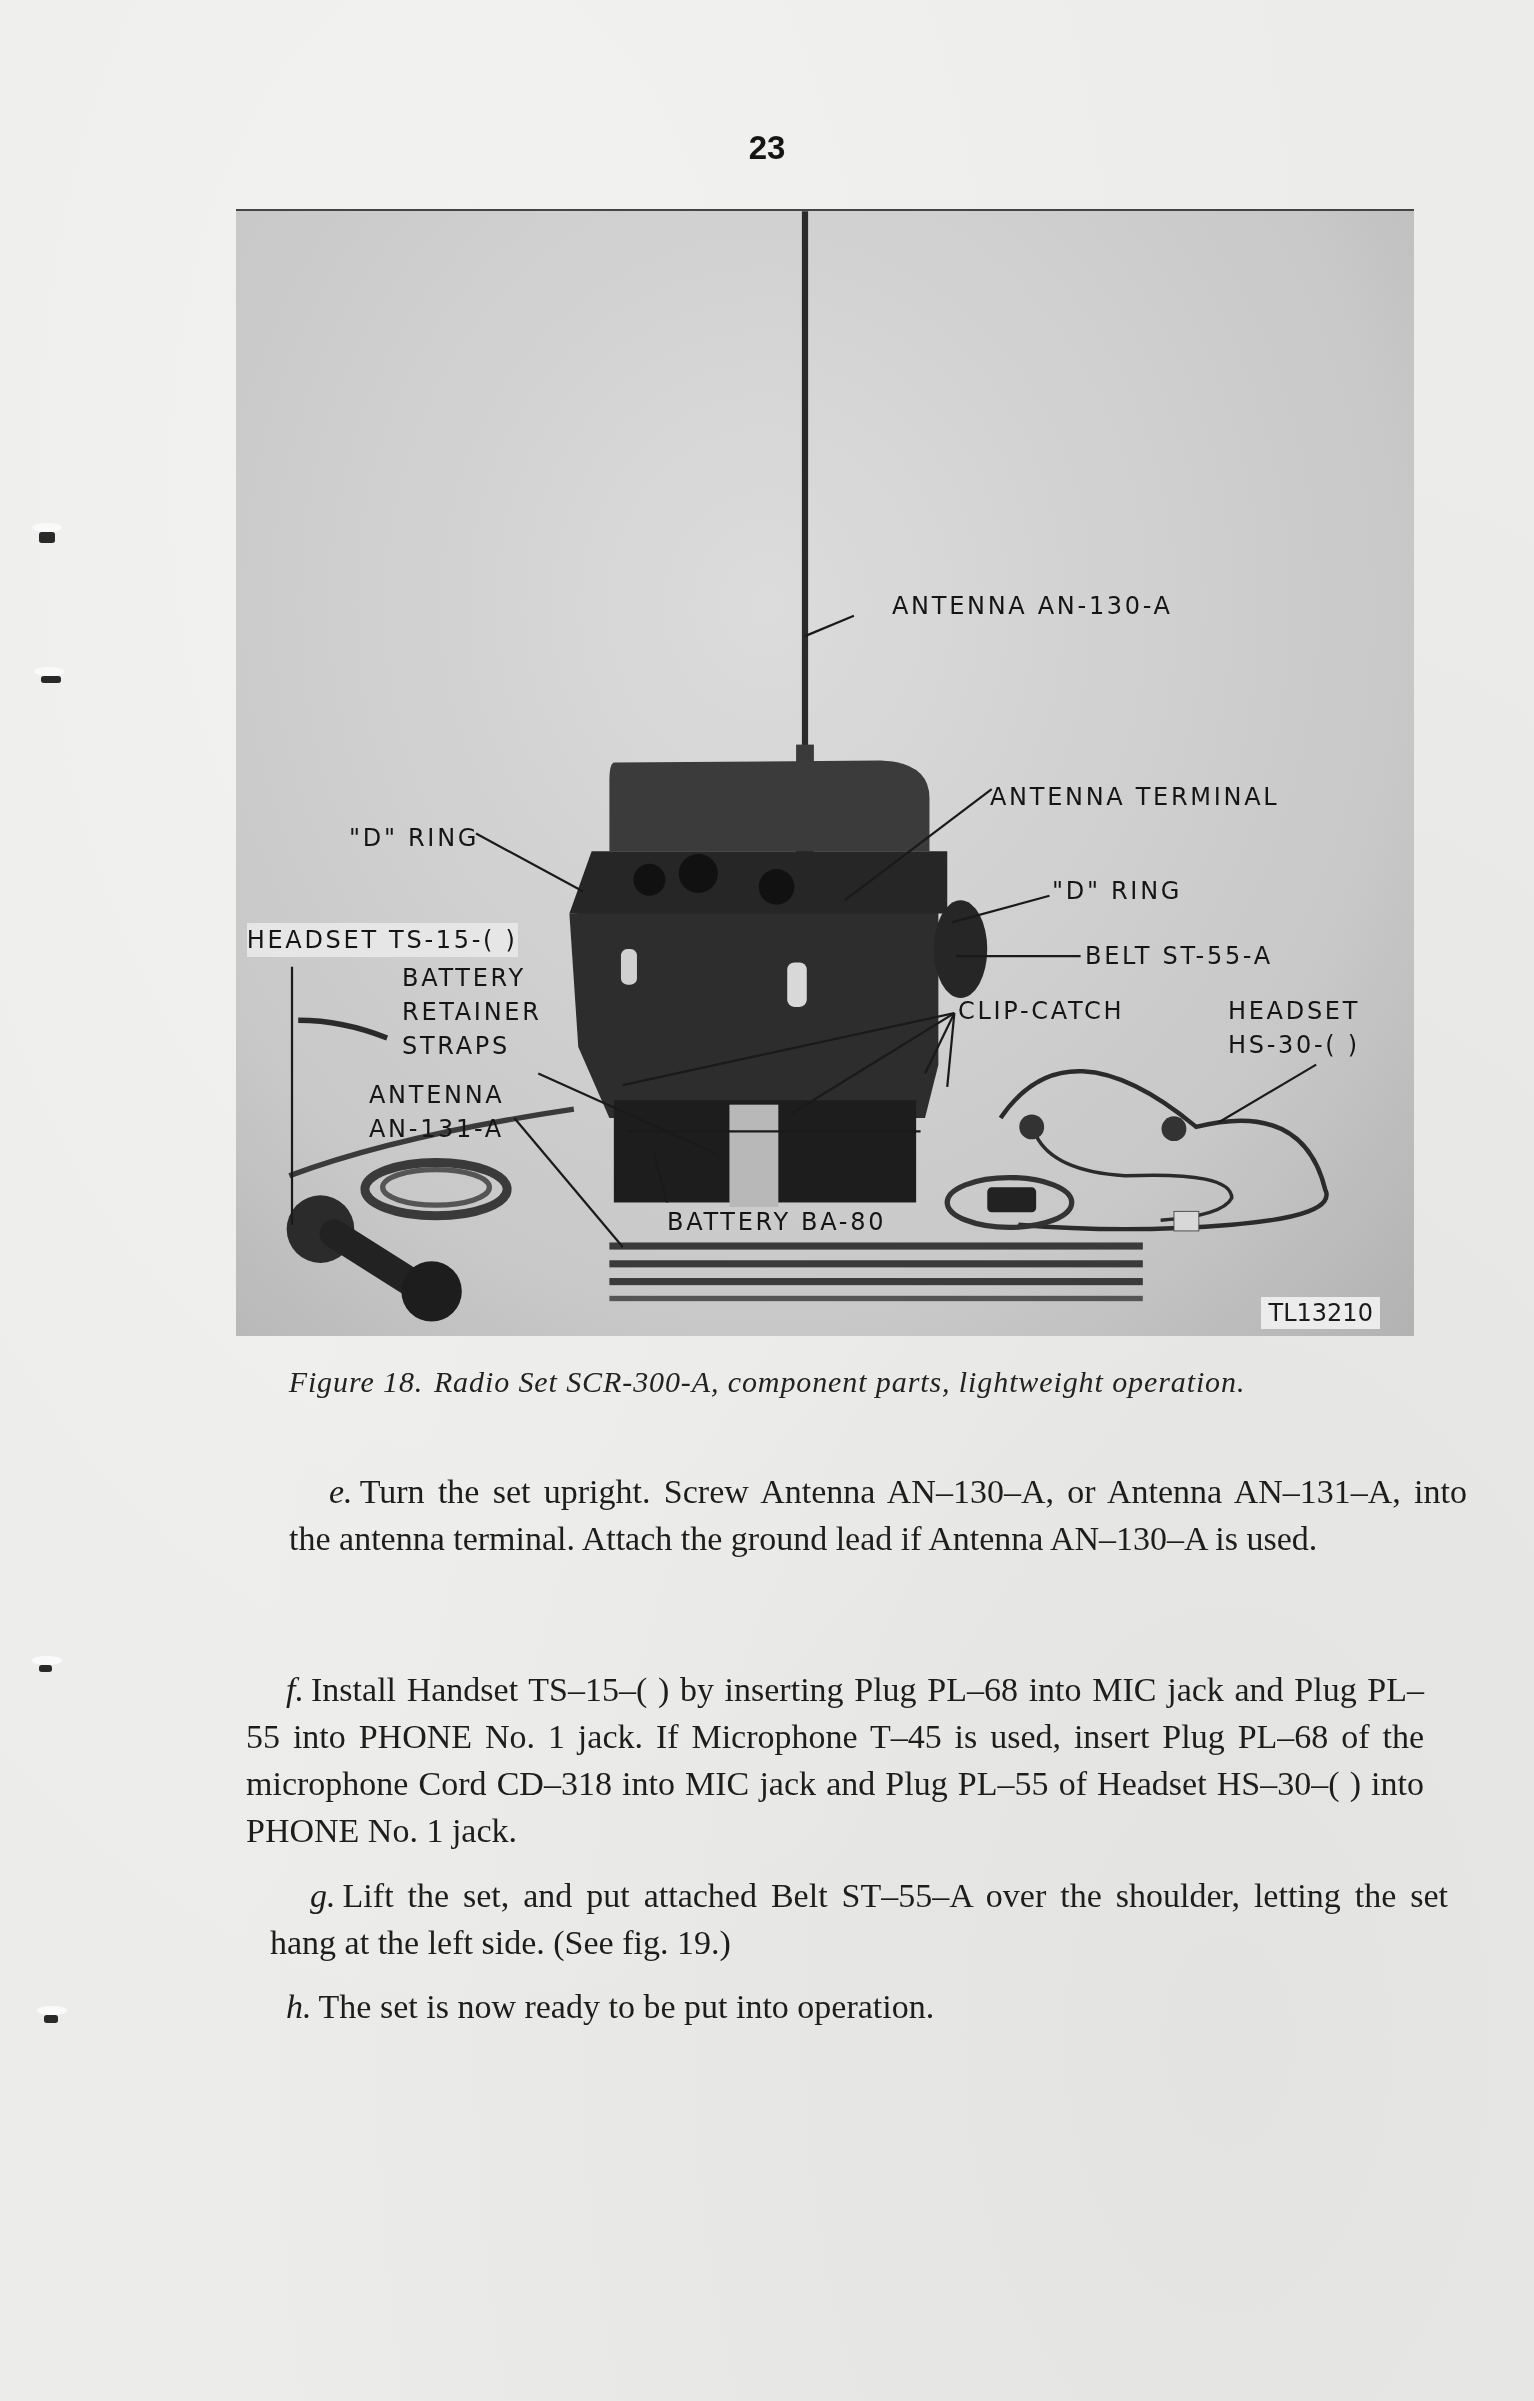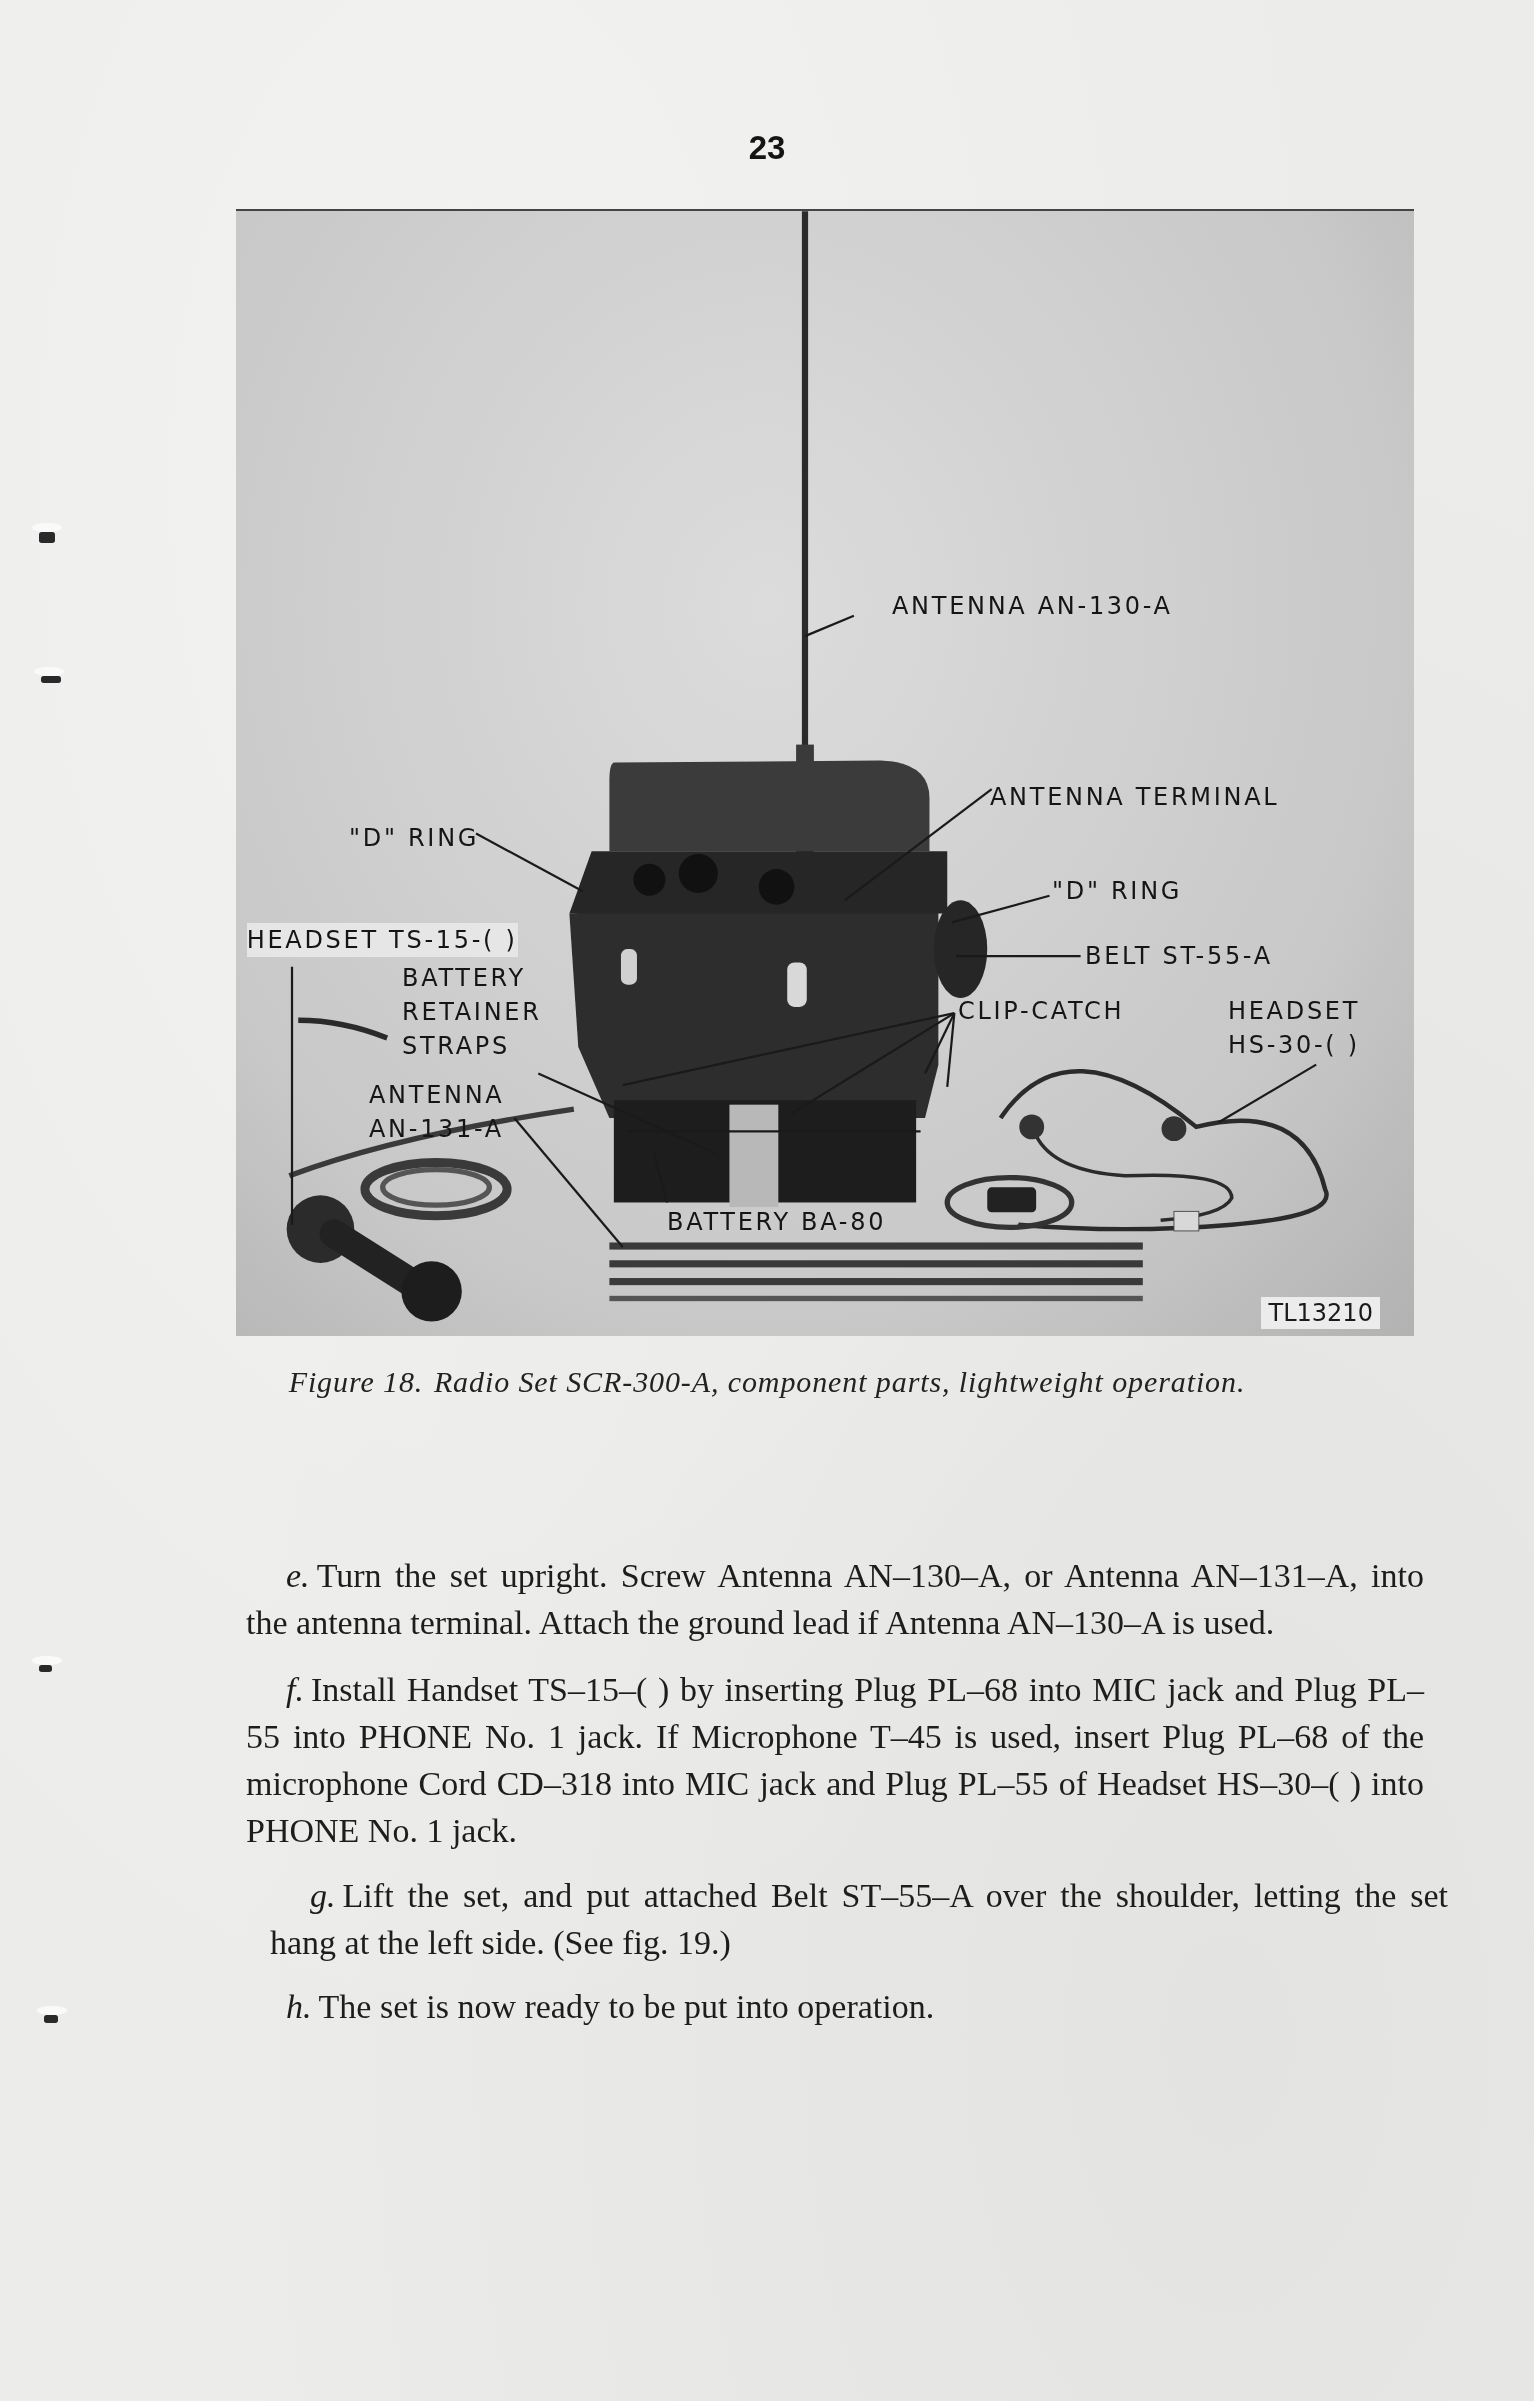--- a/index.html
+++ b/index.html
@@ -146,21 +146,21 @@
   </div>
   <div class="callout" style="left:431px; top:994px;">BATTERY BA-80</div>
 
   <div class="figure-id">TL13210</div>
 </div>
 
 <div class="caption">
   <span>Figure 18.</span><span class="rest">Radio Set SCR-300-A, component parts, lightweight operation.</span>
 </div>
 
-<div class="para first-indent" style="top:1552px;">
+<div class="para first-indent" style="top:1468px;margin-left:43px;">
   <span class="letter">e.</span><span>Turn the set upright. Screw Antenna AN–130–A, or Antenna AN–131–A, into the antenna terminal. Attach the ground lead if Antenna AN–130–A is used.</span>
 </div>
 
 <div class="para first-indent" style="top:1666px;">
   <span class="letter">f.</span><span>Install Handset TS–15–(   ) by inserting Plug PL–68 into MIC jack and Plug PL–55 into PHONE No. 1 jack. If Microphone T–45 is used, insert Plug PL–68 of the microphone Cord CD–318 into MIC jack and Plug PL–55 of Headset HS–30–(   ) into PHONE No. 1 jack.</span>
 </div>
 
 <div class="para first-indent" style="top:1872px;margin-left:24px;">
   <span class="letter">g.</span><span>Lift the set, and put attached Belt ST–55–A over the shoulder, letting the set hang at the left side. (See fig. 19.)</span>
 </div>

